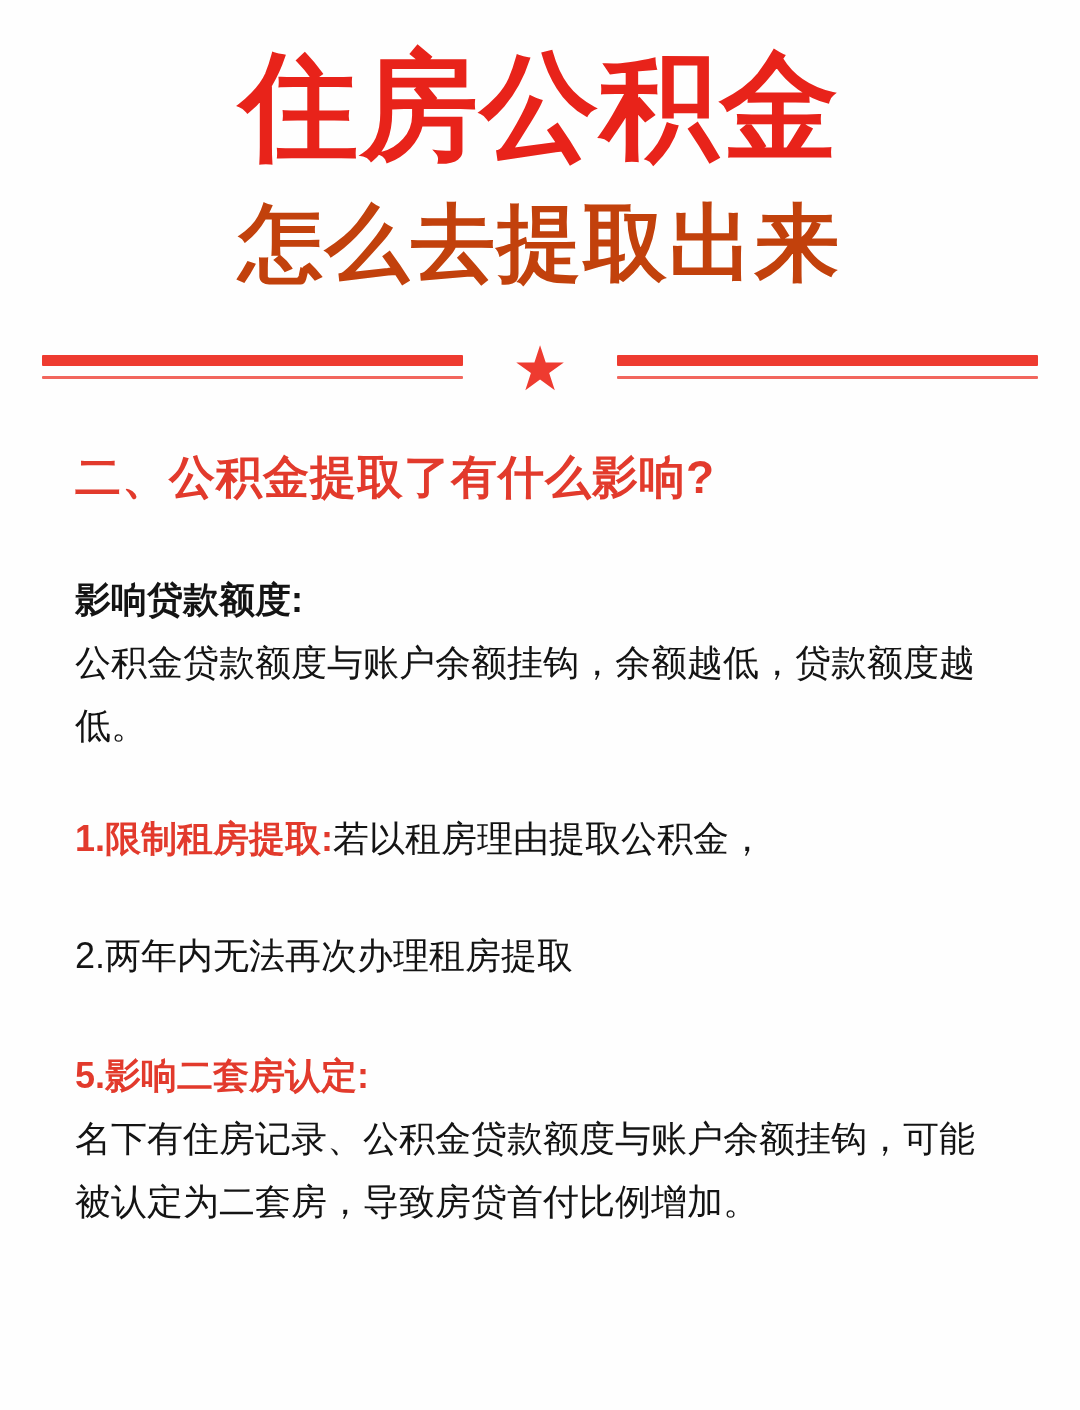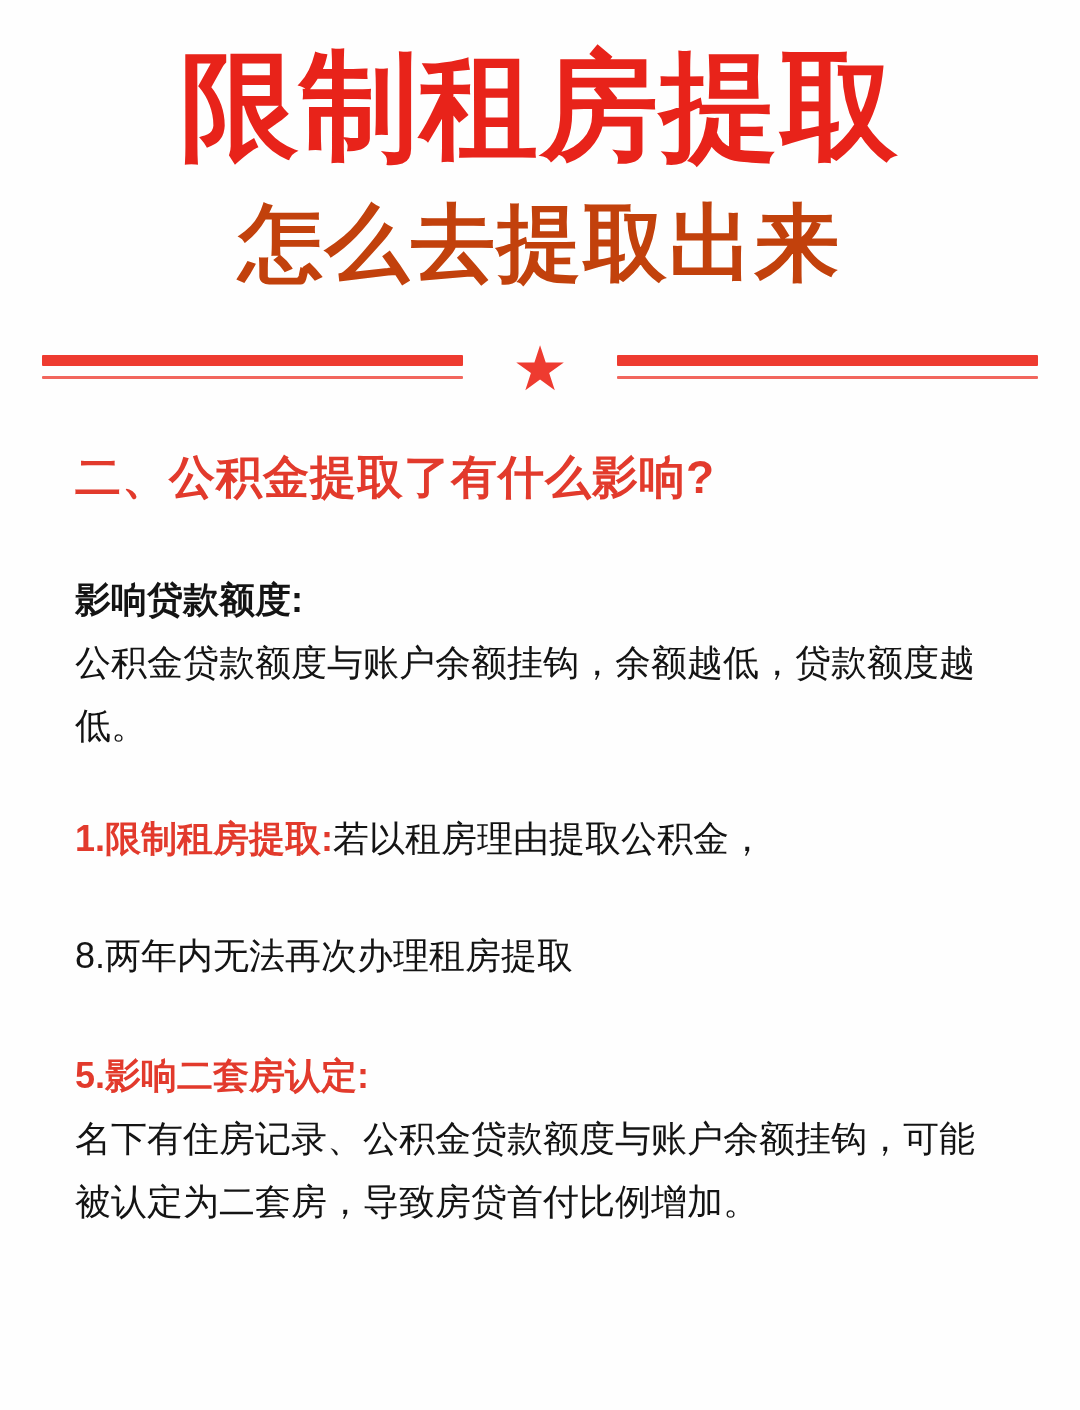--- a/index.html
+++ b/index.html
@@ -101,21 +101,21 @@
   .mt-item1{margin-top:50px;}
   .mt-item2{margin-top:54px;}
   .mt-item3{margin-top:57px;}
 </style>
 </head>
 <body>
 
 <div class="poster">
 
   <header class="header">
-    <h1 class="title">限制租房提取</h1>
+    <h1 class="title">住房公积金</h1>
     <h2 class="subtitle">怎么去提取出来</h2>
   </header>
 
   <div class="divider">
     <div class="d-lines">
       <div class="d-bar"></div>
       <div class="d-thin"></div>
     </div>
     <div class="d-star">★</div>
     <div class="d-lines">
@@ -130,21 +130,21 @@
 
     <section class="para mt-loan">
       <span class="block-label">影响贷款额度:</span>
       <span>公积金贷款额度与账户余额挂钩，余额越低，贷款额度越低。</span>
     </section>
 
     <p class="para mt-item1">
       <span class="red-label">1.限制租房提取:</span><span>若以租房理由提取公积金，</span>
     </p>
 
-    <p class="para mt-item2">8.两年内无法再次办理租房提取</p>
+    <p class="para mt-item2">2.两年内无法再次办理租房提取</p>
 
     <section class="para mt-item3">
       <span class="block-label red-label">5.影响二套房认定:</span>
       <span>名下有住房记录、公积金贷款额度与账户余额挂钩，可能被认定为二套房，导致房贷首付比例增加。</span>
     </section>
 
   </main>
 </div>
 
 </body></html>

